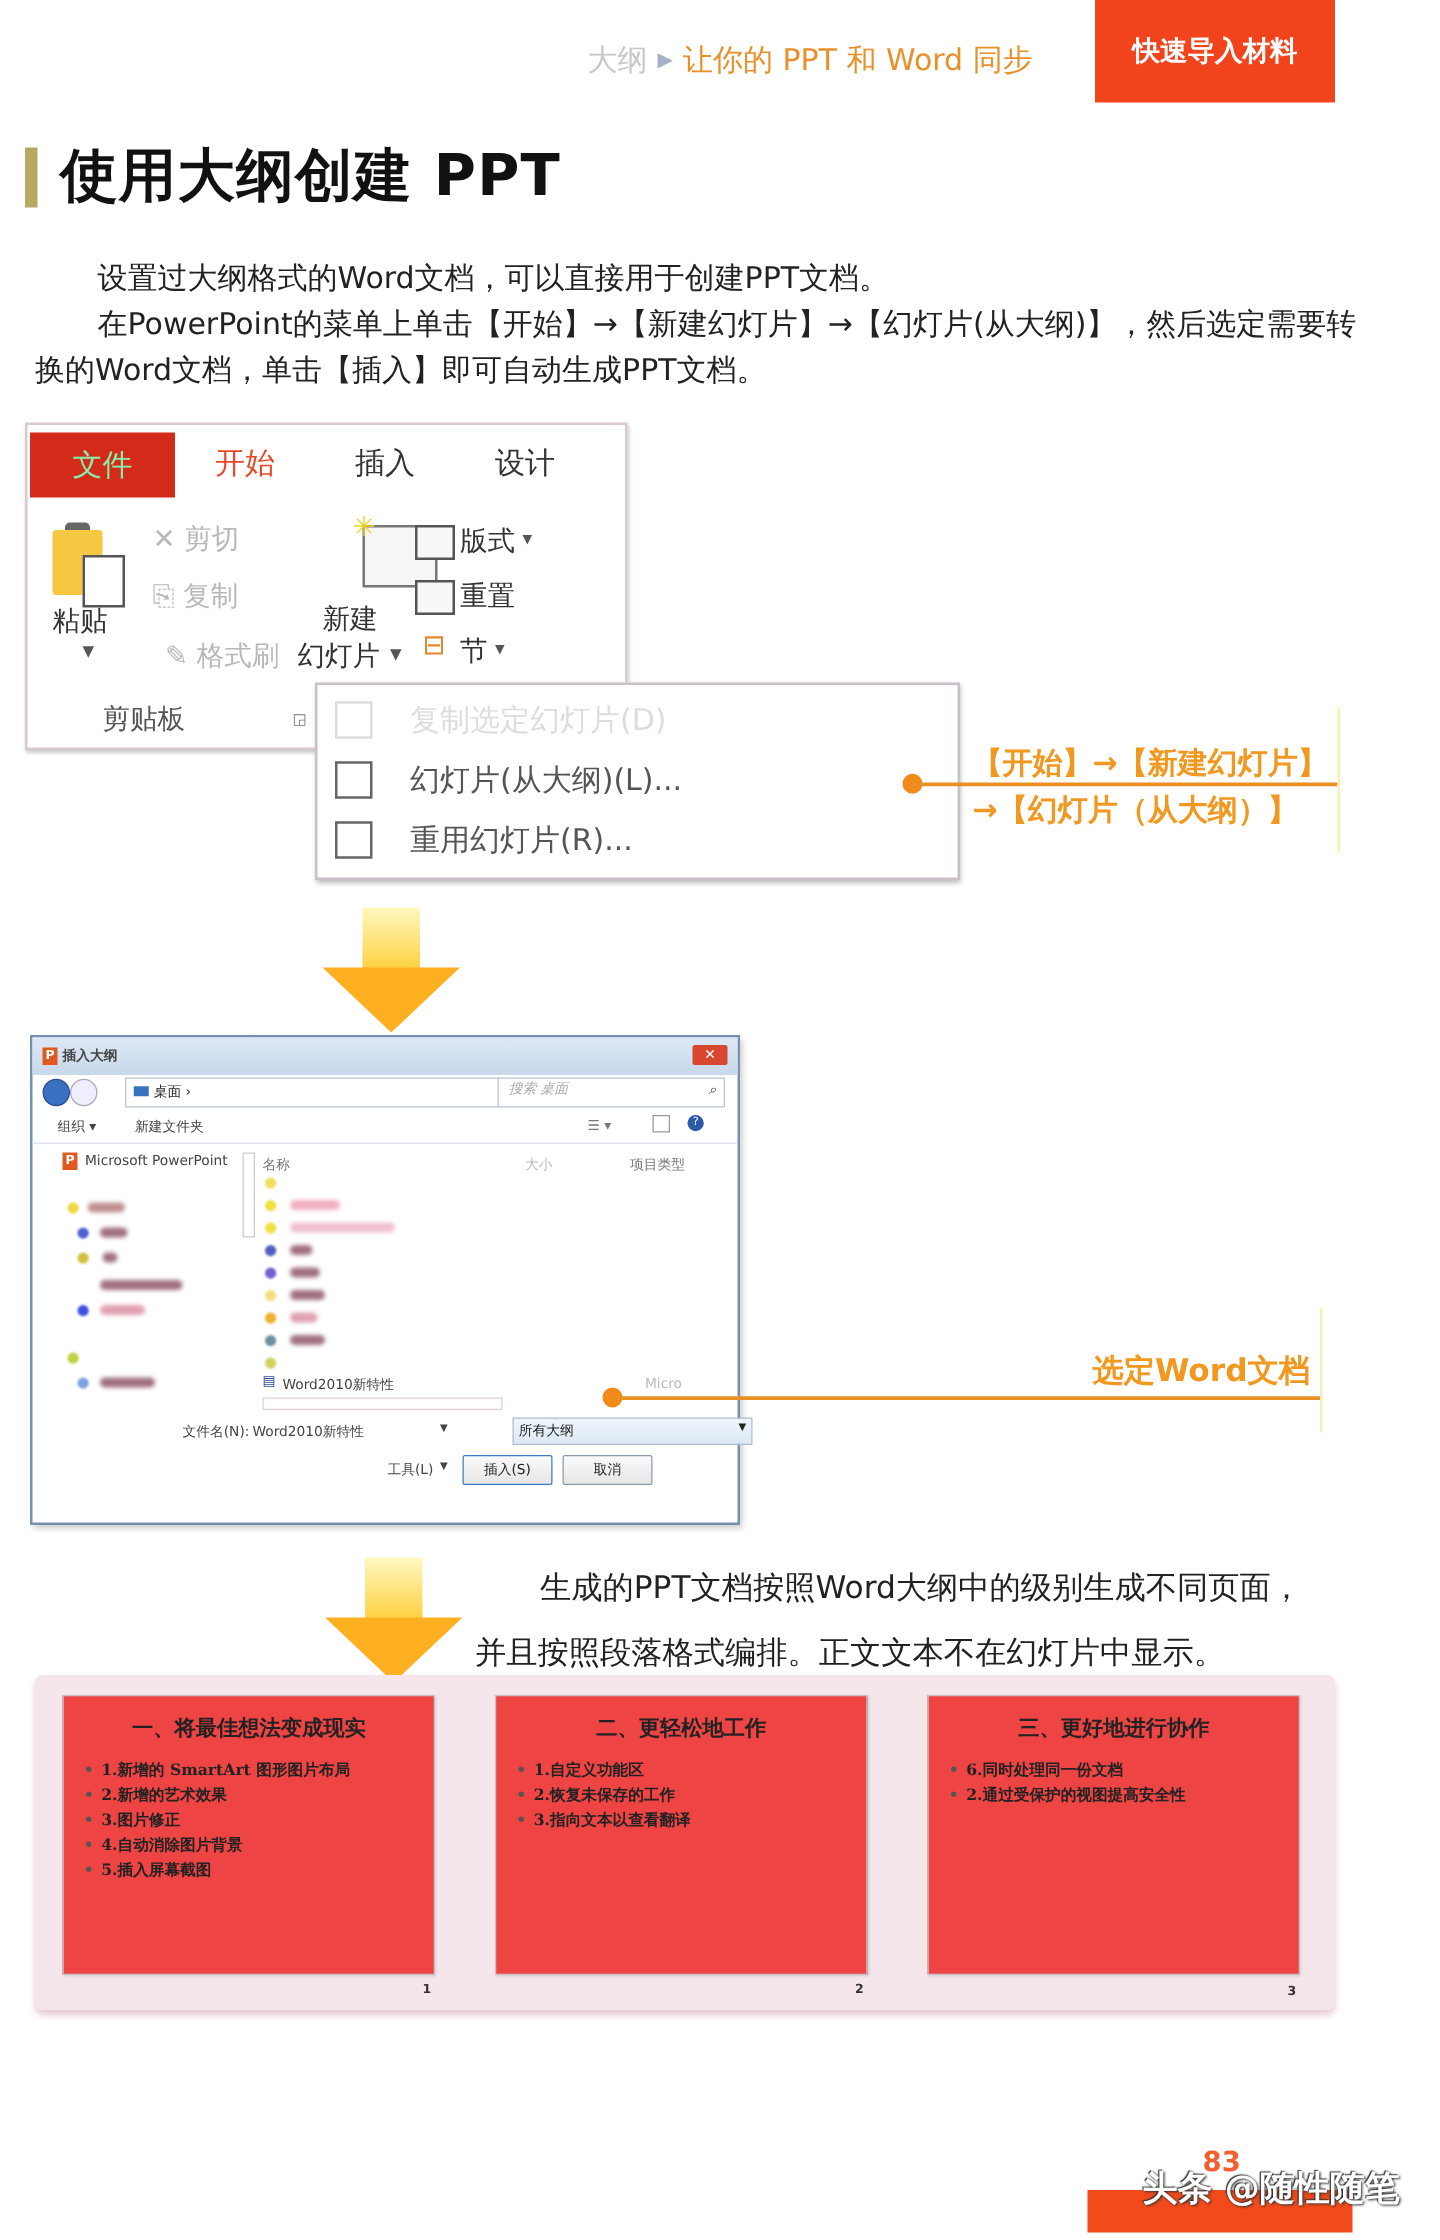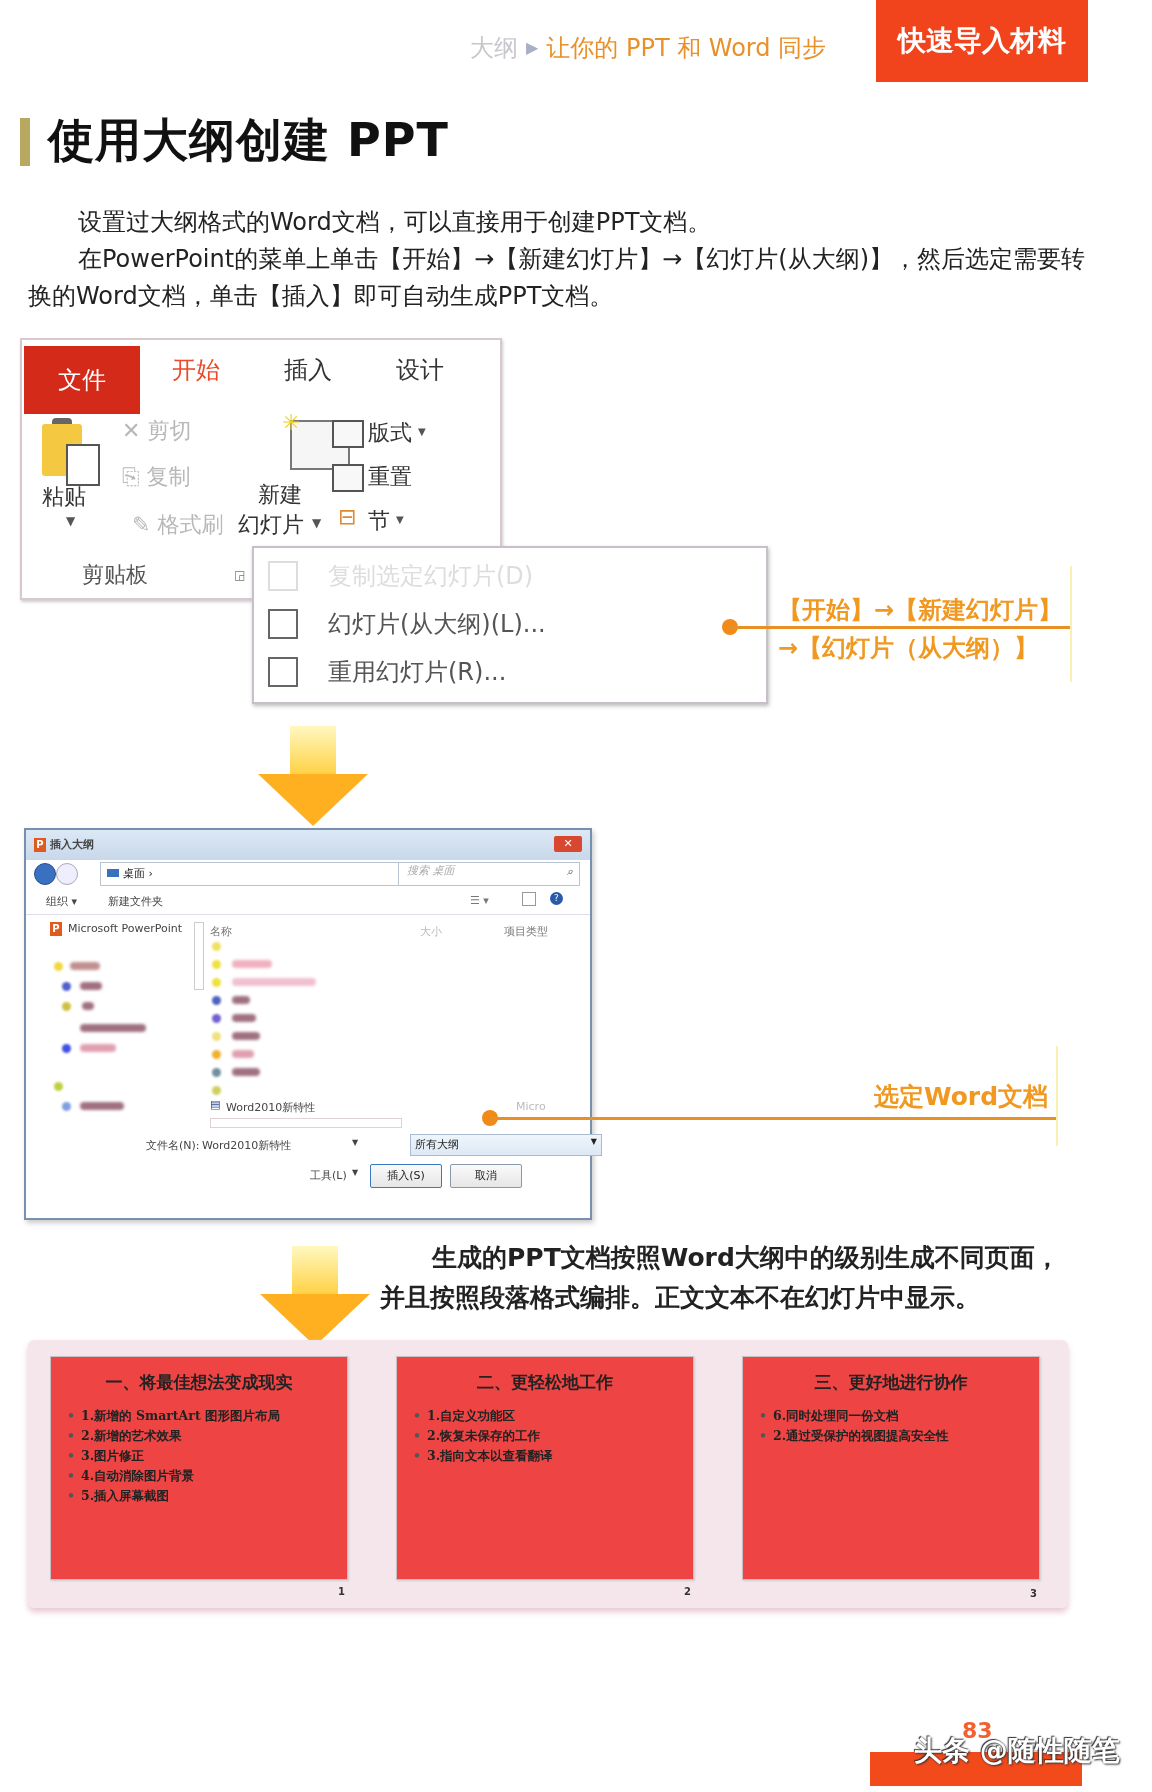--- a/index.html
+++ b/index.html
@@ -4,31 +4,31 @@
 <style>
   html, body { margin:0; padding:0; }
   body { width:1152px; height:1792px; background:#ffffff; position:relative; overflow:hidden;
          font-family:"DejaVu Sans", "Liberation Sans", sans-serif; color:#222; }
   .abs { position:absolute; }
 
   
   .crumb { left:470px; top:32px; font-size:24px; color:#e8902a; white-space:nowrap; }
   .crumb .muted { color:#c8c8cc; }
   .crumb .sep { color:#a8b0c8; font-size:16px; margin:0 8px; vertical-align:3px; }
-  .tag { left:876px; top:0; width:212px; height:82px; background:#f2441c; color:#fff;
-         font-weight:bold; font-size:28px; display:flex; align-items:center; justify-content:center; }
+  .tag { left:876px; top:0; width:192px; height:82px; background:#f2441c; color:#fff;
+         font-weight:bold; font-size:22px; display:flex; align-items:center; justify-content:center; }
   .title-bar { left:20px; top:118px; width:10px; height:48px; background:#b8a860; }
   .title { left:48px; top:110px; font-size:46px; font-weight:bold; color:#111; letter-spacing:1px; }
   .para { left:28px; top:204px; width:1060px; font-size:24px; line-height:37px; color:#222; }
   .para p { margin:0; }
   .para .indent { text-indent:50px; }
 
   
   .ribbon { left:20px; top:338px; width:478px; height:258px; border:2px solid #d8c8d0; background:#fff; box-shadow:1px 2px 3px #ccc; }
-  .tab-file { position:absolute; left:2px; top:6px; width:116px; height:68px; background:#d42a1a; color:#ffffff;
+  .tab-file { position:absolute; left:2px; top:6px; width:116px; height:52px; background:#d42a1a; color:#86efac;
               font-size:24px; display:flex; align-items:center; justify-content:center; }
   .tab { position:absolute; top:14px; font-size:24px; color:#333; }
   .tab.active { color:#e84a2a; }
   .rb-text { position:absolute; font-size:22px; color:#333; white-space:nowrap; }
   .rb-text.dim { color:#b8b8b8; }
   .clip-board { position:absolute; left:20px; top:84px; width:40px; height:52px; background:#f5c842; border-radius:3px; }
   .clip-top { position:absolute; left:30px; top:78px; width:20px; height:10px; background:#666; border-radius:4px 4px 0 0; }
   .clip-page { position:absolute; left:44px; top:104px; width:30px; height:38px; background:#fff; border:2px solid #555; }
   .slide-icon { position:absolute; left:268px; top:80px; width:56px; height:46px; border:2px solid #777; background:#f6f6f6; }
   .sun { position:absolute; left:260px; top:70px; color:#f0d020; font-size:22px; }
@@ -69,21 +69,21 @@
   
   .slides-bg { left:28px; top:1340px; width:1040px; height:268px; background:#f5e6ec; border-radius:6px; box-shadow:0 4px 6px #e8c8d0; }
   .slide { position:absolute; top:16px; width:296px; height:222px; background:#ef4444; border:1px solid #c8c0c4; box-shadow:1px 1px 2px #ccc; }
   .slide-title { text-align:center; font-family:"DejaVu Serif", "Liberation Serif", serif; font-weight:bold; font-size:17px; margin-top:14px; color:#222; }
   .slide ul { margin:12px 0 1px 16px; padding:0; list-style:none; }
   .slide li { font-family:"DejaVu Serif", serif; font-size:12.5px; font-weight:bold; line-height:20px; color:#222; }
   .slide li::before { content:"•"; margin-right:6px; color:#555; }
   .slide-num { position:absolute; font-size:10px; font-weight:bold; color:#333; }
 
   .desc { left:380px; top:1238px; width:700px; font-size:25px; line-height:40px; color:#222; }
-  .desc p { margin:0;font-weight:bold; }
+  .desc p { margin:12px; }
 
   
   .page-bar { left:870px; top:1752px; width:212px; height:34px; background:#f24a1a; }
   .page-num { left:962px; top:1718px; font-size:22px; font-weight:bold; color:#f26030; }
   .watermark { left:914px; top:1732px; font-size:28px; color:#fff; font-weight:bold; text-shadow:1px 1px 2px #333, -1px -1px 1px #333; white-space:nowrap; }
 </style>
 </head>
 <body>
 
 <div class="abs crumb">

